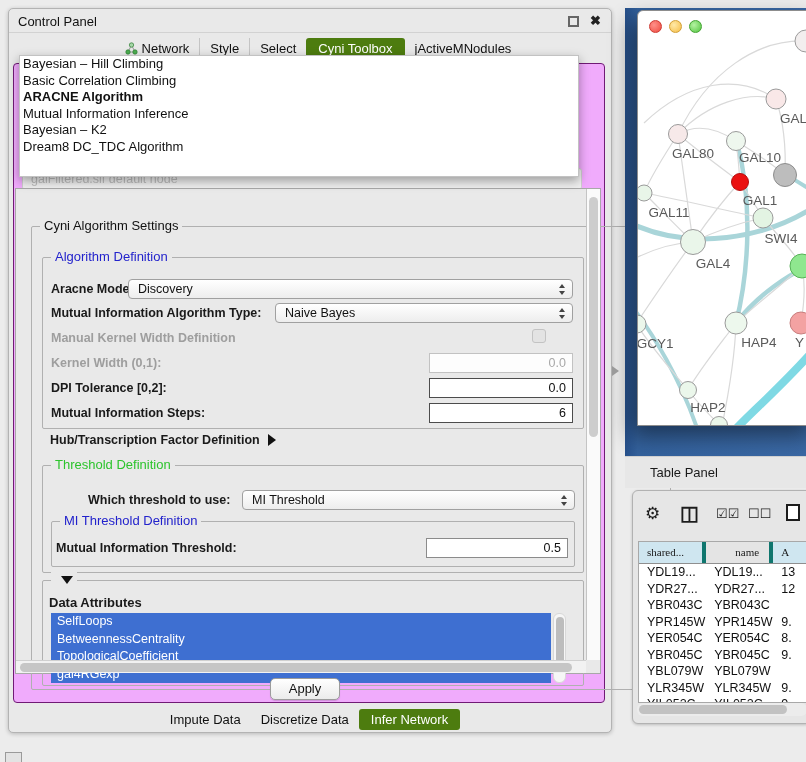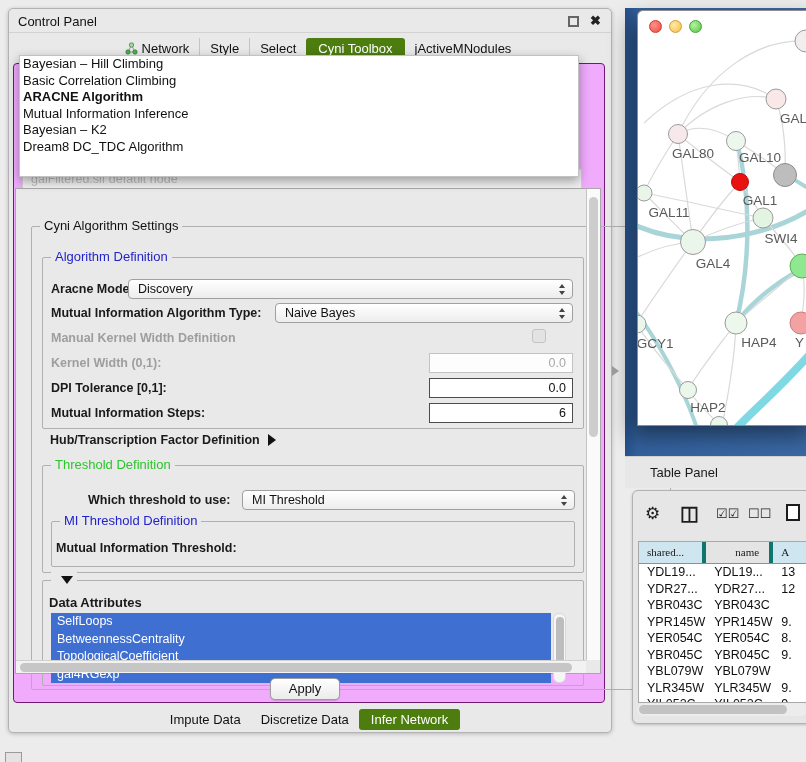--- a/index.html
+++ b/index.html
@@ -210,21 +210,21 @@
               <span>Naive Bayes</span>
               <span class="spin"></span>
             </div>
 
             <span class="lbl dis" style="left:8px; top:73px;">Manual Kernel Width Definition</span>
             <span class="checkbox" style="left:489px; top:71px;"></span>
 
             <span class="lbl dis" style="left:8px; top:98px;">Kernel Width (0,1):</span>
             <input class="numfield dis" style="left: 386px; top: 95px; width: 144px;" readonly="" value="0.0">
 
-            <span class="lbl" style="left:8px; top:123px;">DPI Tolerance [0,1]:</span>
+            <span class="lbl" style="left:8px; top:123px;">DPI Tolerance [0,2]:</span>
             <input class="numfield" style="left: 386px; top: 120px; width: 144px;" value="0.0">
 
             <span class="lbl" style="left:8px; top:148px;">Mutual Information Steps:</span>
             <input class="numfield" style="left: 386px; top: 145px; width: 144px;" value="6">
           </div>
 
           <span class="lbl" style="left:18px; top:206px; font-weight:bold;">
             <span>Hub/Transcription Factor Definition</span><span class="tri-right"></span>
           </span>
 
@@ -233,20 +233,21 @@
 
             <span class="lbl" style="left:45px; top:27px;">Which threshold to use:</span>
             <div class="combo" style="left:199px; top:24px; width:333px;">
               <span>MI Threshold</span>
               <span class="spin"></span>
             </div>
 
             <div class="group" style="left:8px; top:55px; width:524px; height:46px;">
               <span class="legend blue">MI Threshold Definition</span>
               <span class="lbl" style="left:4px; top:19px;">Mutual Information Threshold:</span>
+              <input class="numfield" style="left: 374px; top: 16px; width: 142px; border-width: 1px; border-color: rgb(139, 139, 139);" value="0.5">
             </div>
           </div>
 
           <div class="group" style="left:10px; top:353px; width:542px; height:106px;">
             <span class="legend">
               <span class="tri-down"></span>
             </span>
             <span class="lbl" style="left:6px; top:14px; font-size:13px;">Data Attributes</span>
             <div class="attr-list" id="attr-list" style="left:8px; top:32px; width:500px; height:70px;">
                 <div class="attr-item">SelfLoops</div>

